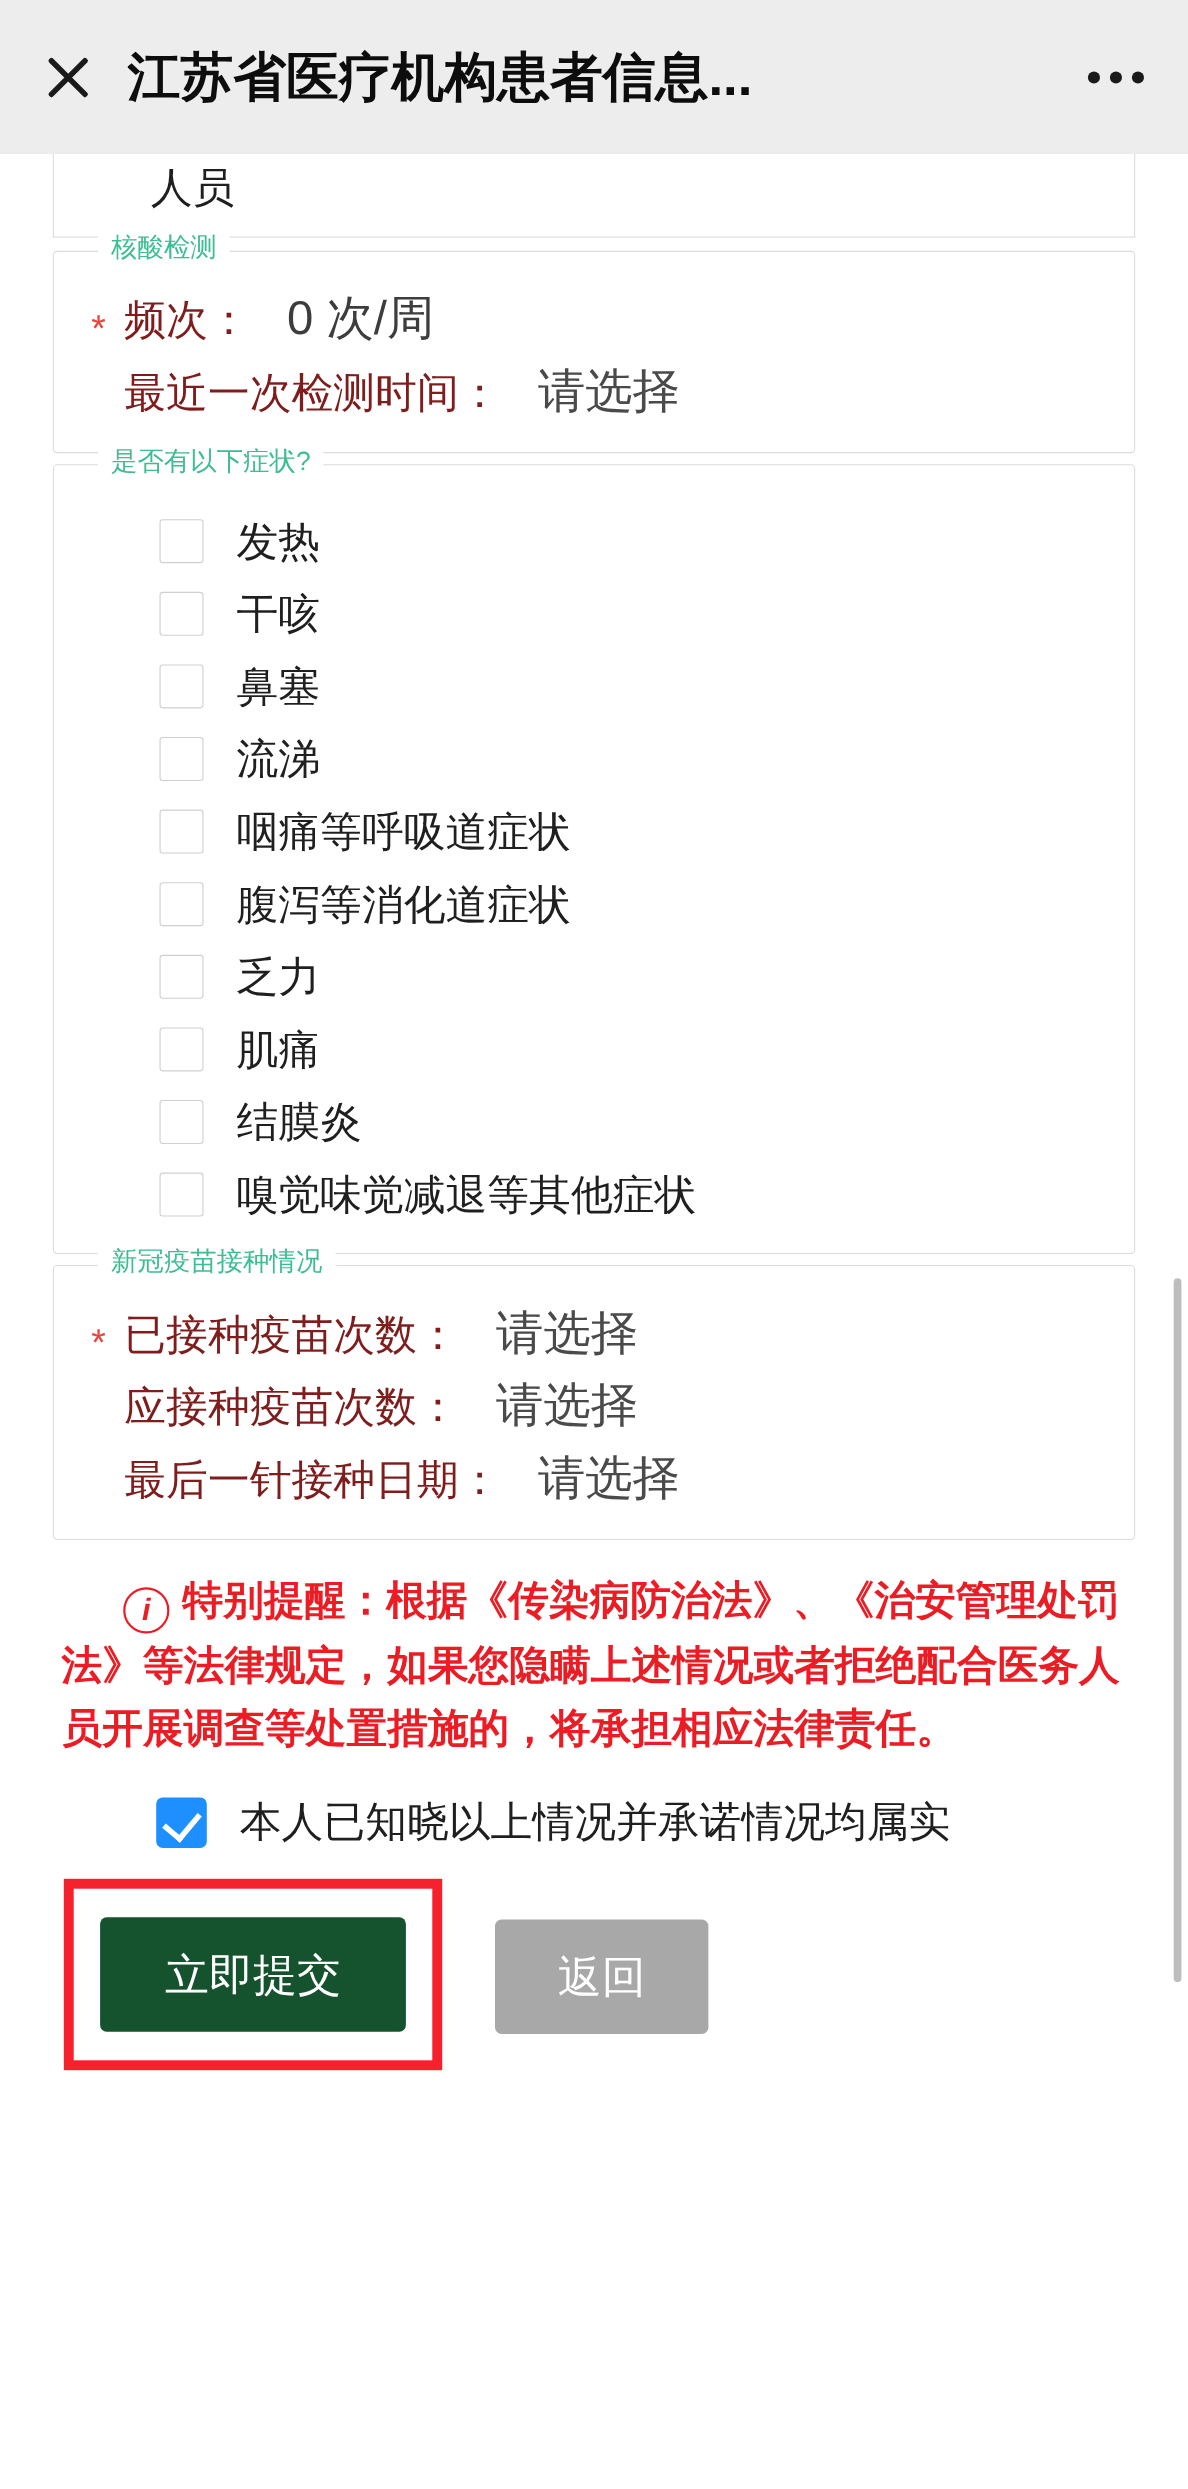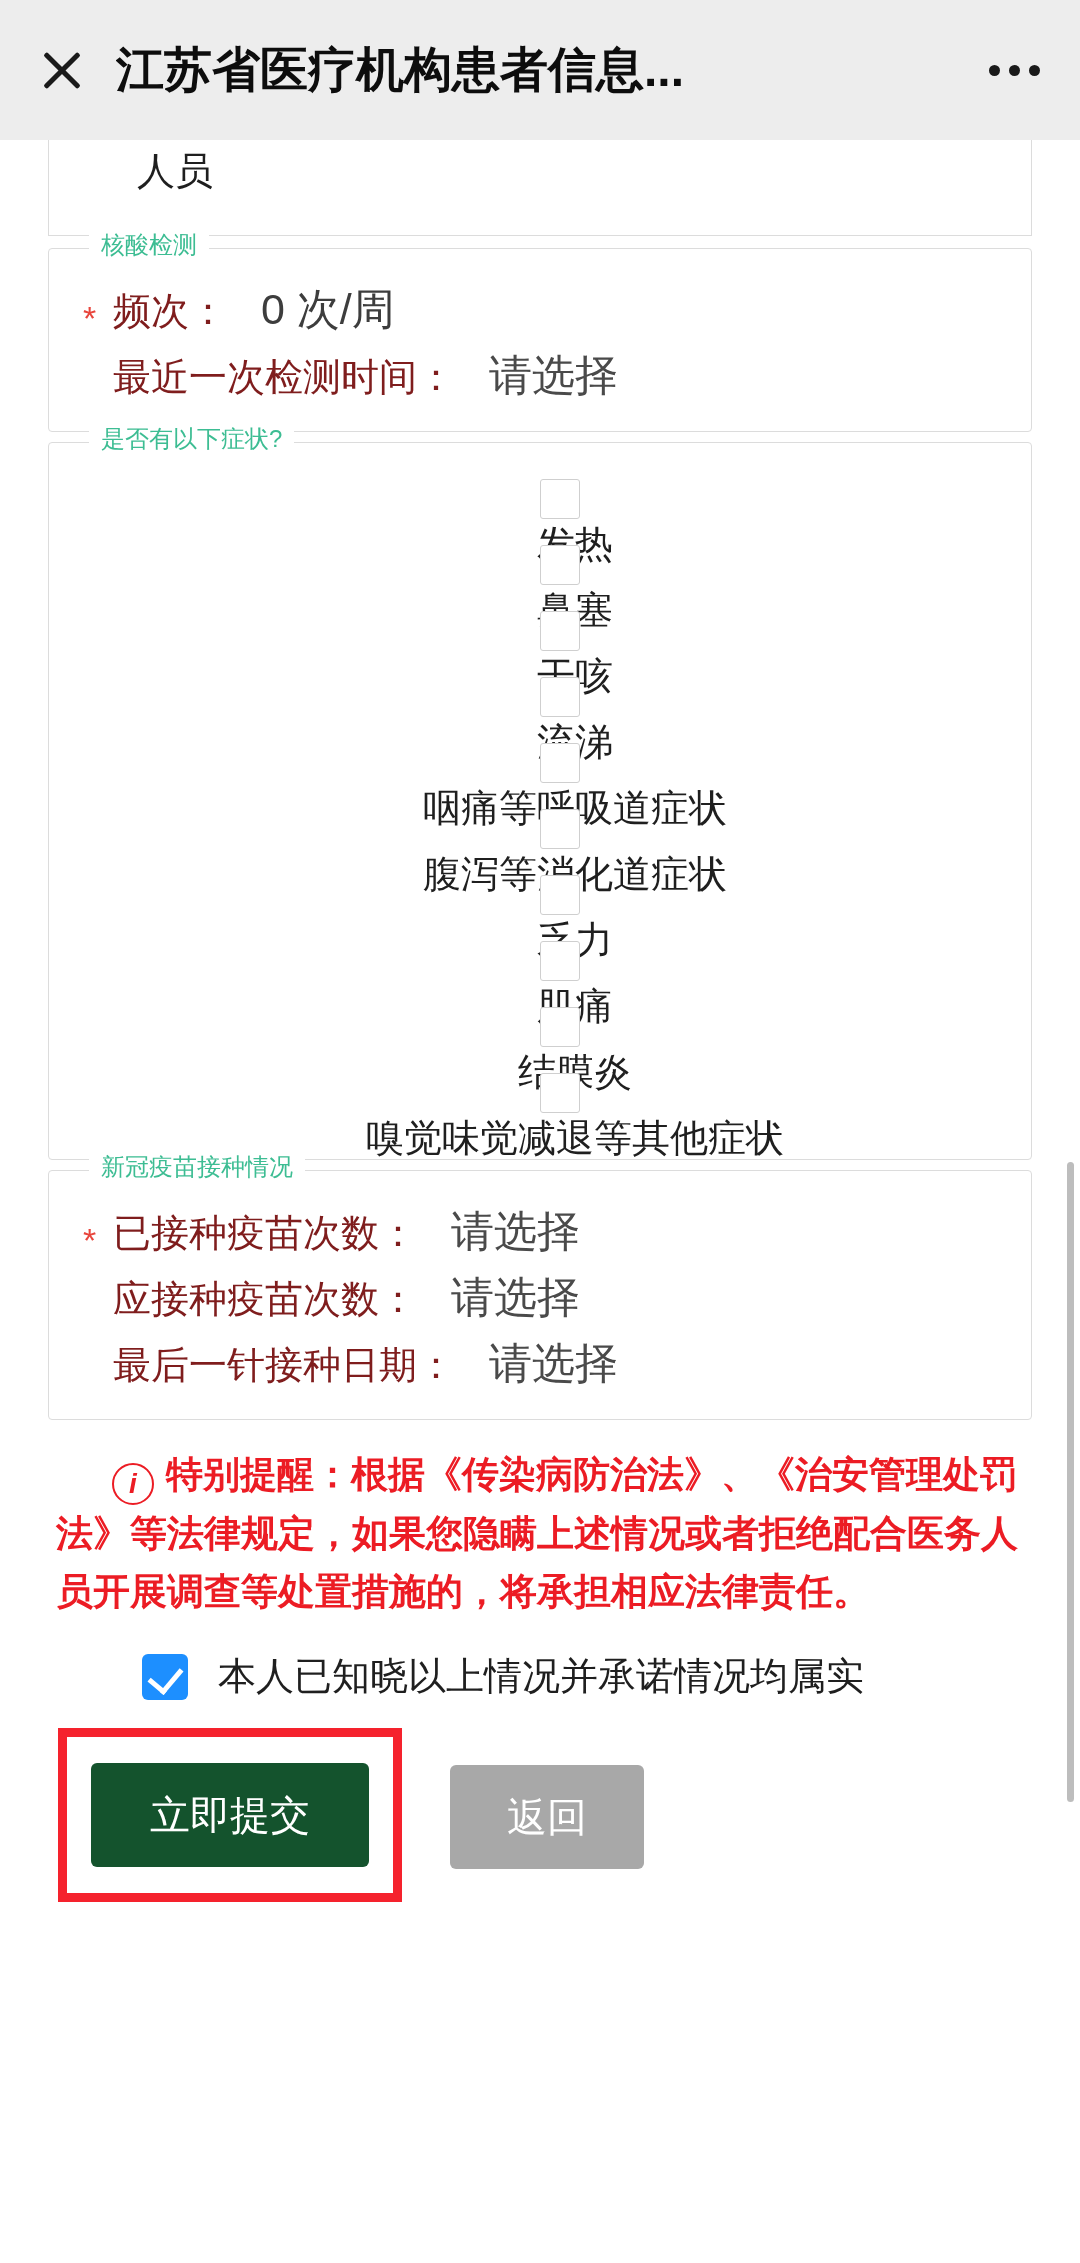--- a/index.html
+++ b/index.html
@@ -77,21 +77,21 @@
     border-radius: 4px;
     margin: 0 0 10px 0;
     padding: 0 26px 18px 26px;
     position: relative;
   }
   .group.first {
     border-top: none;
     border-radius: 0;
     padding-top: 0;
     margin-bottom: 12px;
-    height: 96px;
+    height: 76px;
   }
   .group-legend {
     color: #3dbd93;
     font-size: 24px;
     padding: 0 12px;
     margin-left: 14px;
     display: inline-block;
     transform: translateY(-20px);
     background: #fff;
   }
@@ -132,21 +132,20 @@
   }
   .row-value.ph { color: #4a4a4a; }
 
   
   .sym-list { padding: 4px 0 2px 8px; }
   .sym {
     display: flex;
     align-items: center;
     height: 66px;
     padding-left: 62px;
-    flex-direction: column;
   }
   .cb {
     width: 40px; height: 40px;
     border: 1px solid #cfcfcf;
     border-radius: 3px;
     background: #fff;
     flex: 0 0 40px;
     margin-right: 30px;
   }
   .sym-label {
@@ -300,25 +299,25 @@
   <div class="group">
     <span class="group-legend">是否有以下症状?</span>
 
     <div class="sym-list">
       <div class="sym">
         <span class="cb"></span>
         <span class="sym-label">发热</span>
       </div>
       <div class="sym">
         <span class="cb"></span>
+        <span class="sym-label">干咳</span>
+      </div>
+      <div class="sym">
+        <span class="cb"></span>
         <span class="sym-label">鼻塞</span>
-      </div>
-      <div class="sym">
-        <span class="cb"></span>
-        <span class="sym-label">干咳</span>
       </div>
       <div class="sym">
         <span class="cb"></span>
         <span class="sym-label">流涕</span>
       </div>
       <div class="sym">
         <span class="cb"></span>
         <span class="sym-label">咽痛等呼吸道症状</span>
       </div>
       <div class="sym">

